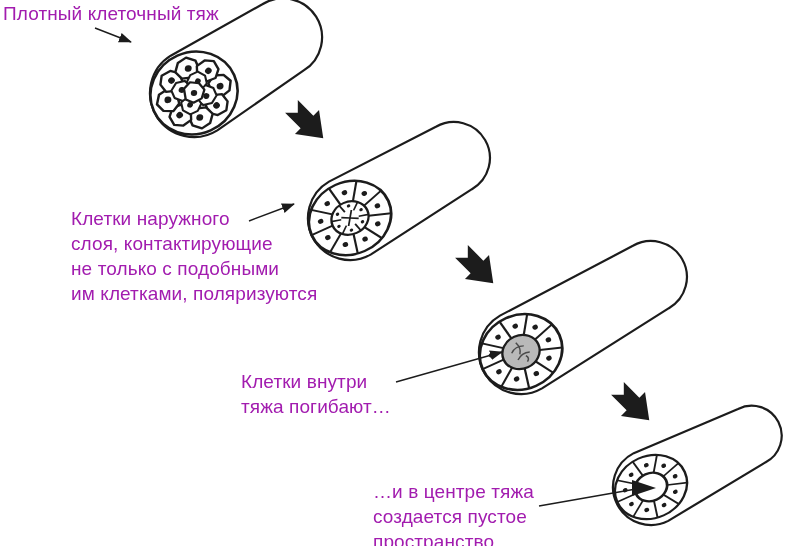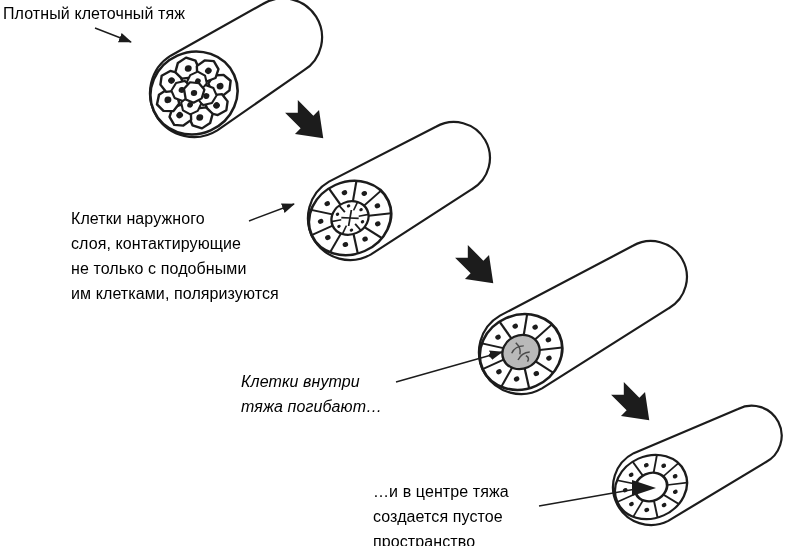--- a/index.html
+++ b/index.html
@@ -4,22 +4,22 @@
 <style>
   html,body{margin:0;padding:0;}
   body{
     width:790px;height:546px;overflow:hidden;position:relative;
     background:#ffffff;
     font-family:"Liberation Sans", sans-serif;
   }
   #stage-canvas{position:absolute;left:0;top:0;}
   .label{
     position:absolute;
-    color:#000000;
-    font-size:16px;
+    color:#a21caf;
+    font-size:19px;
     line-height:25px;
     white-space:pre-line;
     letter-spacing:0.1px;
   }
   .ink-stroke{stroke:#1c1c1c;fill:none;}
 </style>
 </head>
 <body>
 
 <svg id="stage-canvas" width="790" height="546" viewBox="0 0 790 546">
@@ -146,18 +146,18 @@
   <path d="M632,480 L656,488 L632,496 Z" fill="#1c1c1c"></path>
 </svg>
 
 <div class="label" style="left:3px; top:1px;">Плотный клеточный тяж</div>
 
 <div class="label" style="left:55px; top:206px;margin-left:16px;">Клетки наружного
 слоя, контактирующие
 не только с подобными
 им клетками, поляризуются</div>
 
-<div class="label" style="left:241px; top:369px;font-style:italic;">Клетки внутри
+<div class="label" style="left:241px; top:369px;">Клетки внутри
 тяжа погибают…</div>
 
 <div class="label" style="left:373px; top:479px;">…и в центре тяжа
 создается пустое
 пространство</div>
 
 </body></html>

